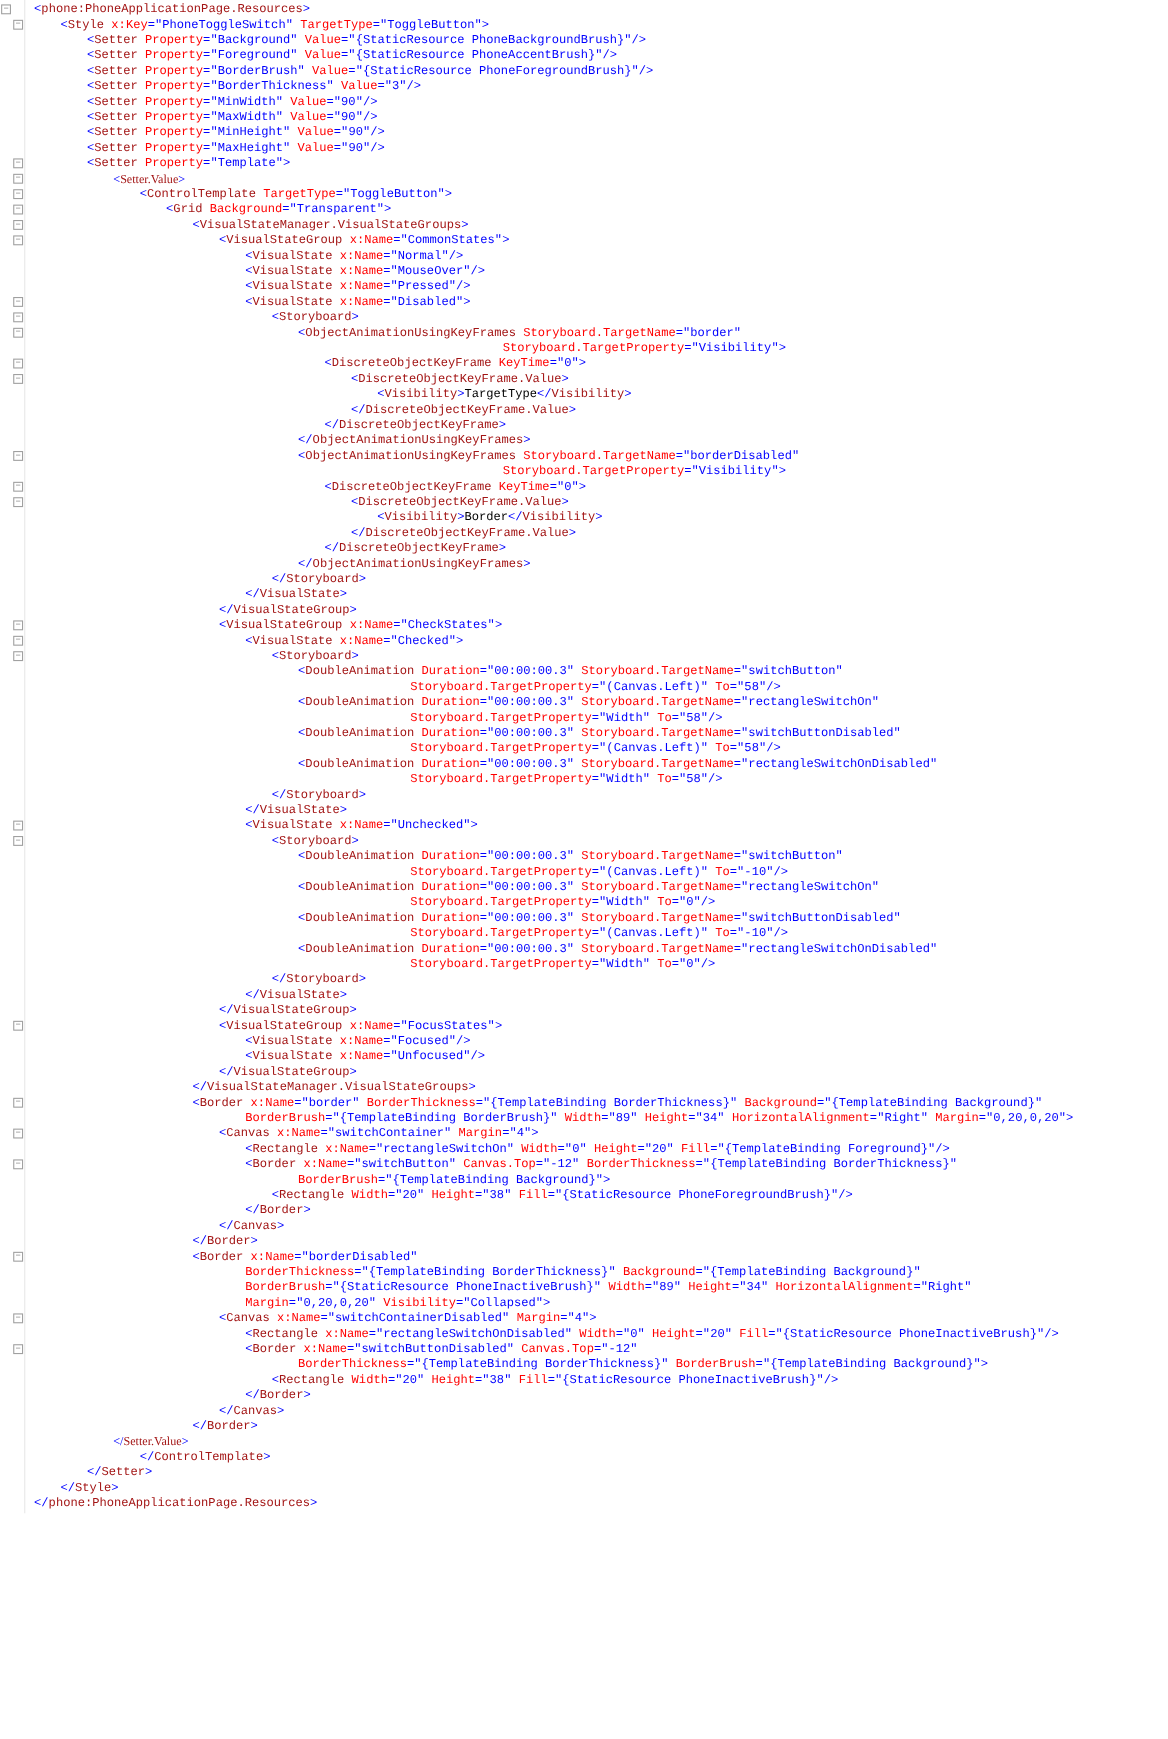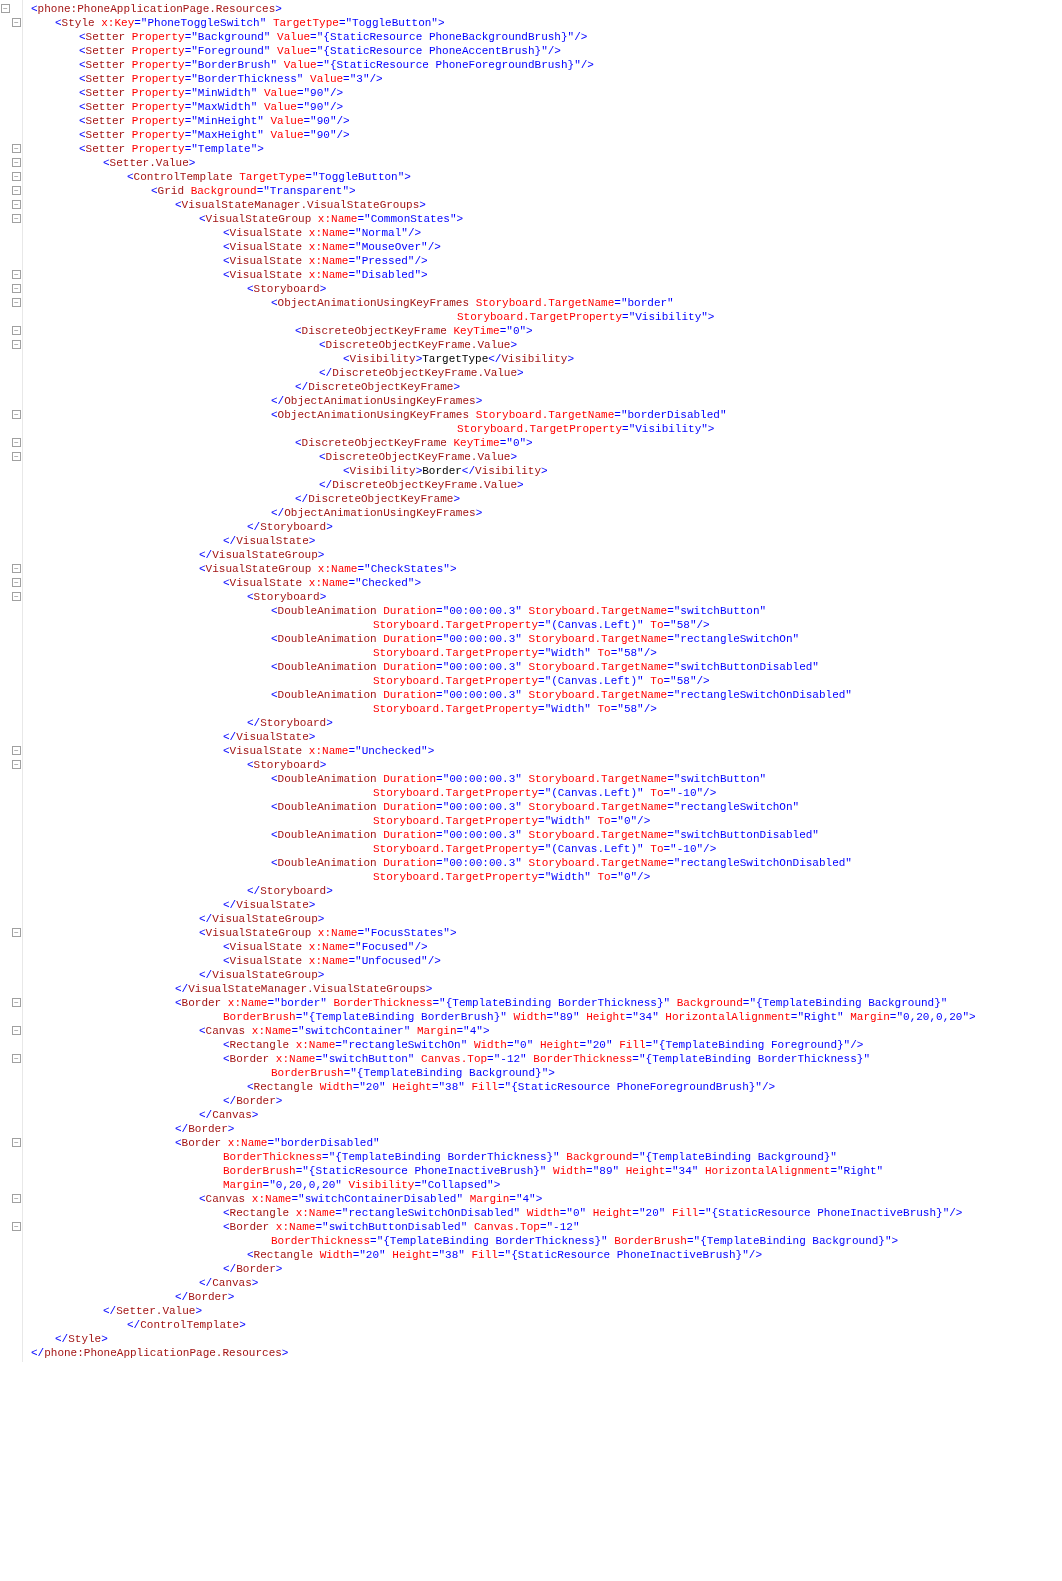--- a/index.html
+++ b/index.html
@@ -43,21 +43,21 @@
   }
   .fold::before { content: "−"; }
   .code {
     padding: 2px 0 2px 8px;
     flex-grow: 1;
   }
   .line { height: 14px; }
   .i1  { padding-left: 0px;   }
   .i2  { padding-left: 24px;  }
   .i3  { padding-left: 48px;  }
-  .i4  { padding-left: 72px;  }
+  .i4  { padding-left: 72px; font-family: Liberation Serif, serif;  }
   .i5  { padding-left: 96px;  }
   .i6  { padding-left: 120px; }
   .i7  { padding-left: 144px; }
   .i8  { padding-left: 168px; }
   .i9  { padding-left: 192px; }
   .i10 { padding-left: 216px; }
   .i11 { padding-left: 240px; }
   .i12 { padding-left: 264px; }
   .i13 { padding-left: 288px; }
   .i14 { padding-left: 312px; }   
@@ -195,15 +195,16 @@
     <div class="line i8"><span class="d">&lt;</span><span class="e">Canvas</span> <span class="a">x:Name</span><span class="d">=</span><span class="v">"switchContainerDisabled"</span> <span class="a">Margin</span><span class="d">=</span><span class="v">"4"</span><span class="d">&gt;</span></div>
     <div class="line i9"><span class="d">&lt;</span><span class="e">Rectangle</span> <span class="a">x:Name</span><span class="d">=</span><span class="v">"rectangleSwitchOnDisabled"</span> <span class="a">Width</span><span class="d">=</span><span class="v">"0"</span> <span class="a">Height</span><span class="d">=</span><span class="v">"20"</span> <span class="a">Fill</span><span class="d">=</span><span class="v">"{StaticResource PhoneInactiveBrush}"</span><span class="d">/&gt;</span></div>
     <div class="line i9"><span class="d">&lt;</span><span class="e">Border</span> <span class="a">x:Name</span><span class="d">=</span><span class="v">"switchButtonDisabled"</span> <span class="a">Canvas.Top</span><span class="d">=</span><span class="v">"-12"</span></div>
     <div class="line i9"><span style="display:inline-block;width:48px"></span><span class="a">BorderThickness</span><span class="d">=</span><span class="v">"{TemplateBinding BorderThickness}"</span> <span class="a">BorderBrush</span><span class="d">=</span><span class="v">"{TemplateBinding Background}"</span><span class="d">&gt;</span></div>
     <div class="line i10"><span class="d">&lt;</span><span class="e">Rectangle</span> <span class="a">Width</span><span class="d">=</span><span class="v">"20"</span> <span class="a">Height</span><span class="d">=</span><span class="v">"38"</span> <span class="a">Fill</span><span class="d">=</span><span class="v">"{StaticResource PhoneInactiveBrush}"</span><span class="d">/&gt;</span></div>
     <div class="line i9"><span class="d">&lt;/</span><span class="e">Border</span><span class="d">&gt;</span></div>
     <div class="line i8"><span class="d">&lt;/</span><span class="e">Canvas</span><span class="d">&gt;</span></div>
     <div class="line i7"><span class="d">&lt;/</span><span class="e">Border</span><span class="d">&gt;</span></div>
     <div class="line i4"><span class="d">&lt;/</span><span class="e">Setter.Value</span><span class="d">&gt;</span></div>
     <div class="line i5"><span class="d">&lt;/</span><span class="e">ControlTemplate</span><span class="d">&gt;</span></div>
+    <div class="line i3"><span class="d">&lt;/</span><span class="e">Setter</span><span class="d">&gt;</span></div>
     <div class="line i2"><span class="d">&lt;/</span><span class="e">Style</span><span class="d">&gt;</span></div>
     <div class="line i1"><span class="d">&lt;/</span><span class="e">phone:PhoneApplicationPage.Resources</span><span class="d">&gt;</span></div>
   </div>
 
 </body></html>

